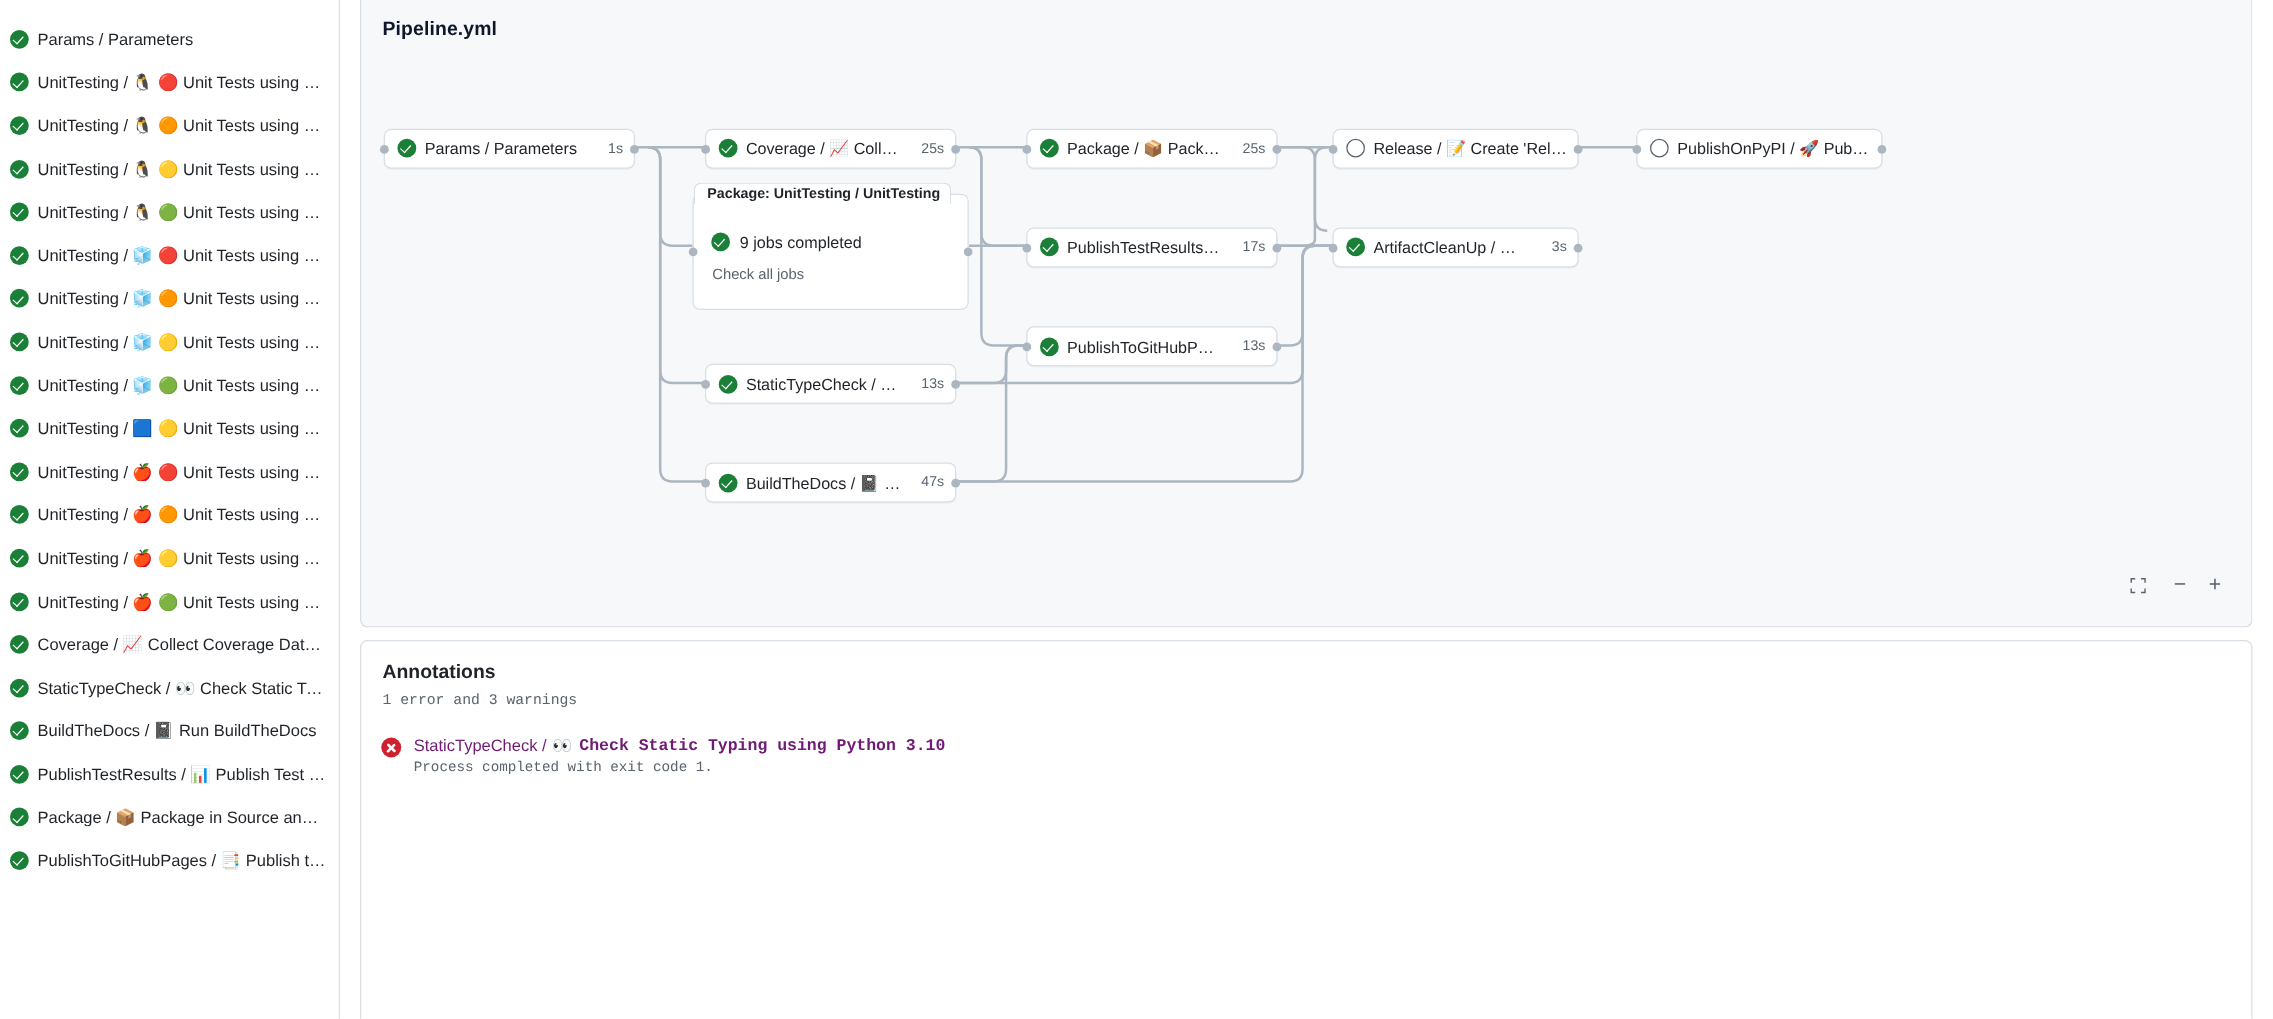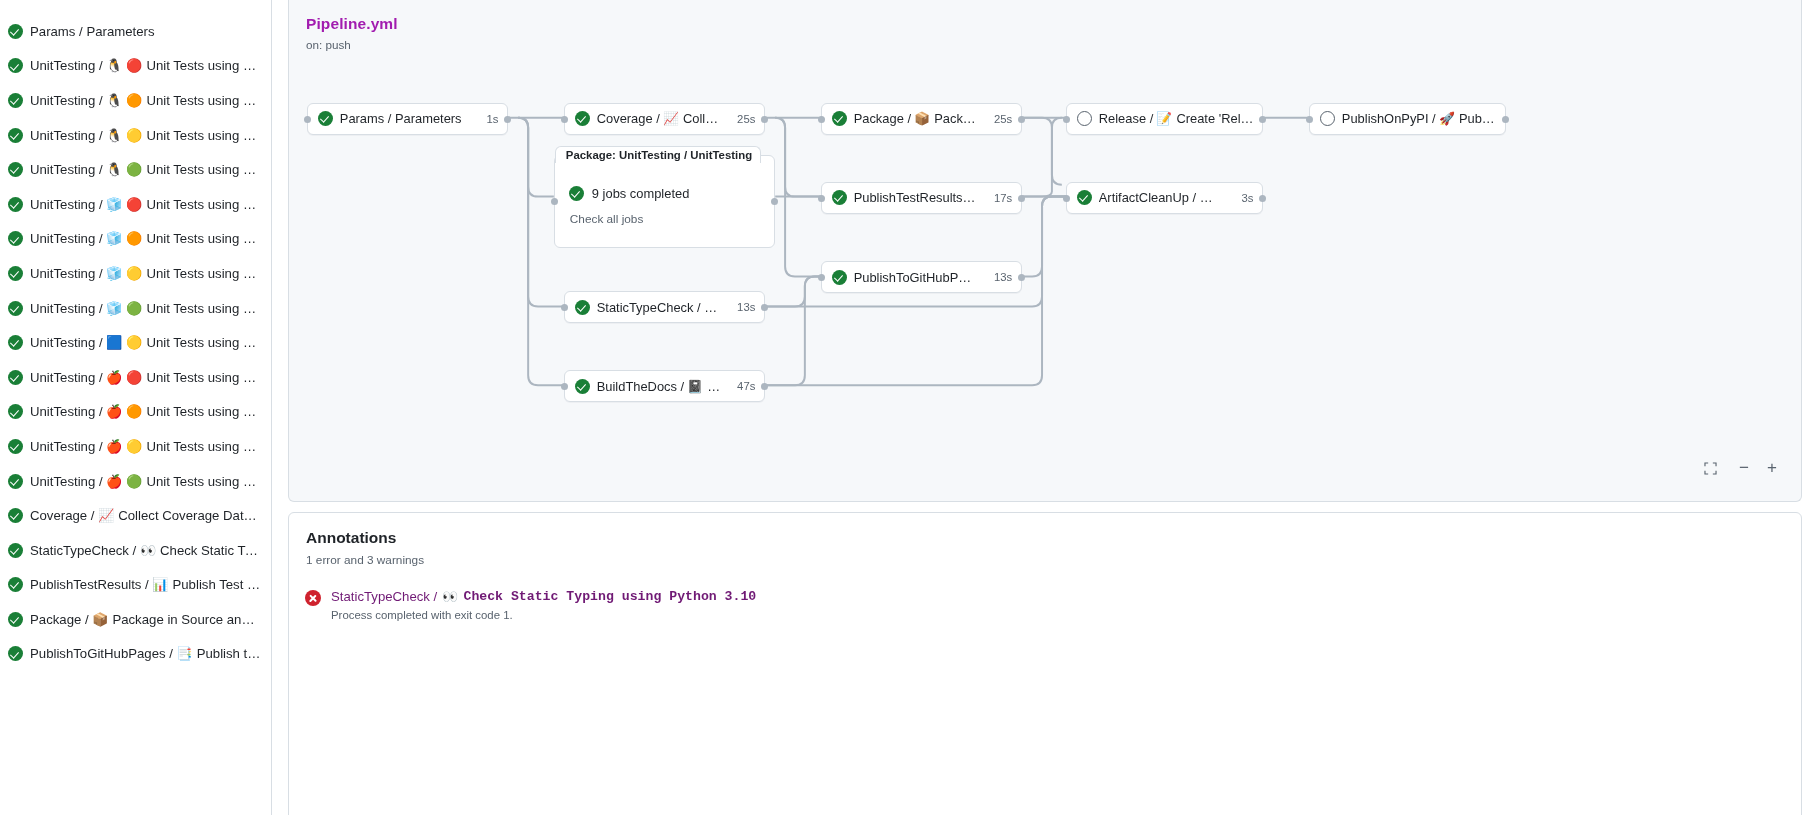--- a/index.html
+++ b/index.html
@@ -55,21 +55,21 @@
   .graph-card {
     margin-top: 0;
     border: 1px solid #d8dee4; border-top: none;
     border-radius: 0 0 6px 6px;
     background: #f6f8fa;
     height: 502px;
     position: relative;
     overflow: hidden;
   }
   .graph-head { padding: 15px 0 0 17px; }
-  .wf-title { font-size: 15.5px; font-weight: 600; color: #a21caf; letter-spacing: .1px;}
+  .wf-title { font-size: 15.5px; font-weight: 600; color: #0f172a; letter-spacing: .1px;}
   .wf-sub { font-size: 11.7px; color: #59636e; margin-top: 5px; }
 
   .canvas { position: absolute; inset: 0; }
   svg.edges { position: absolute; left: 0; top: 0; width: 100%; height: 100%; }
 
   .node {
     position: absolute;
     background: #ffffff;
     border: 1px solid #d8dee4;
     border-radius: 6px;
@@ -127,26 +127,26 @@
   .ann-card {
     margin-top: 10px;
     border: 1px solid #d8dee4;
     border-radius: 6px;
     background: #ffffff;
     padding: 16px 0 0 0;
     height: 342px;
     overflow: hidden;
   }
   .ann-title { font-size: 15.5px; font-weight: 600; padding: 0 0 0 17px; }
-  .ann-sub { font-size: 11.8px; color: #59636e; padding: 6px 0 0 17px; }
+  .ann-sub { font-size: 11.8px; color: #59636e; padding: 6px 0 0 17px; font-family: Liberation Mono, monospace; }
   .ann-row { display: flex; gap: 10px; padding: 22px 16px 0 16px; }
   .ann-body { min-width: 0; }
   .ann-head { font-size: 13.2px; color: #701a75; display:flex; align-items:center; gap:5px; flex-wrap: nowrap; white-space: nowrap;}
   .ann-head .strong { font-weight: 600; font-family: Liberation Mono, monospace; }
-  .ann-msg { font-family: Liberation Sans, sans-serif; font-size: 11.4px; color: #59636e; margin-top: 5px; }
+  .ann-msg { font-family: Liberation Mono, monospace; font-size: 11.4px; color: #59636e; margin-top: 5px; }
 
   .ic-err {
     width: 16px; height: 16px; min-width:16px; border-radius: 50%; background: #cf222e; position: relative; margin-top: 1px;
   }
   .ic-err::before, .ic-err::after {
     content:""; position:absolute; left: 7.2px; top: 3.7px; width: 1.7px; height: 8.6px; background:#fff; border-radius: 1px;
   }
   .ic-err::before { transform: rotate(45deg); }
   .ic-err::after  { transform: rotate(-45deg); }
 
@@ -226,38 +226,41 @@
       <div class="side-item">
         <span class="ok"></span>
         <span class="side-label">Coverage / 📈 Collect Coverage Data usi...</span>
       </div>
       <div class="side-item">
         <span class="ok"></span>
         <span class="side-label">StaticTypeCheck / 👀 Check Static Typing...</span>
       </div>
       <div class="side-item">
         <span class="ok"></span>
+        <span class="side-label">BuildTheDocs / 📓 Run BuildTheDocs</span>
+      </div>
+      <div class="side-item">
+        <span class="ok"></span>
         <span class="side-label">PublishTestResults / 📊 Publish Test Resu...</span>
       </div>
       <div class="side-item">
         <span class="ok"></span>
         <span class="side-label">Package / 📦 Package in Source and Wh...</span>
       </div>
       <div class="side-item">
         <span class="ok"></span>
         <span class="side-label">PublishToGitHubPages / 📑 Publish to G...</span>
       </div>
     </div>
 
   <div class="main">
 
     <div class="graph-card">
       <div class="graph-head">
         <div class="wf-title">Pipeline.yml</div>
-        <div class="wf-sub">on: push</div>
       </div>
 
       <div class="canvas">
         <svg class="edges" viewBox="0 0 1530 502" preserveAspectRatio="none">
           <g fill="none" stroke="#acb6c0" stroke-width="2">
 
             <path d="M 222,118 L 252,118 Q 262,118 262,118 L 278,118"></path>
 
             <path d="M 232,118 Q 242,118 242,128 L 242,187 Q 242,197 252,197 L 268,197"></path>
 

